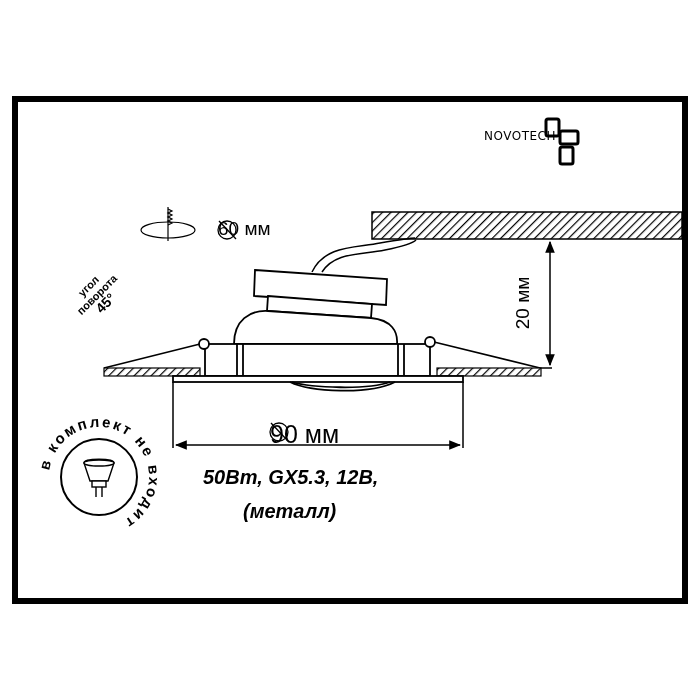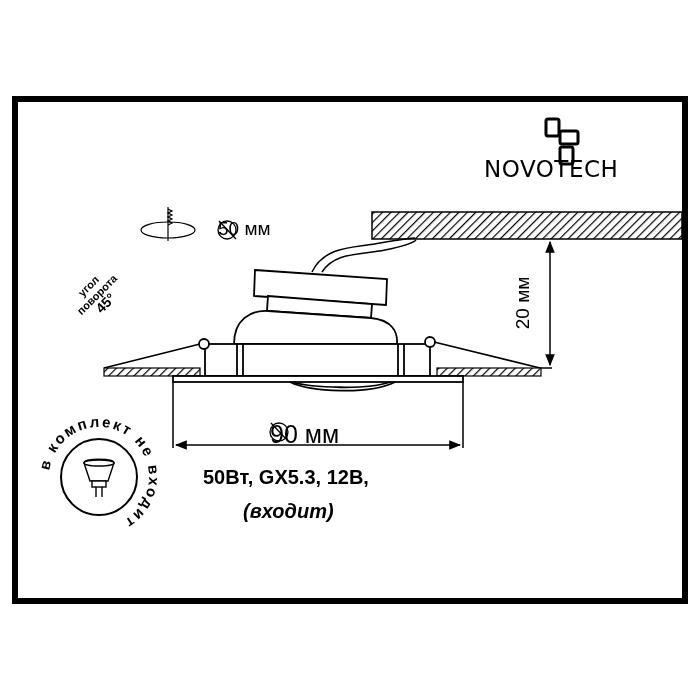--- a/index.html
+++ b/index.html
@@ -116,26 +116,26 @@
 
 <svg class="drawing" viewBox="0 0 700 700" style="pointer-events:none">
   <defs>
     <path id="circ" d="M 99,477 m -50,0 a 50,50 0 1,1 100,0 a 50,50 0 1,1 -100,0"></path>
   </defs>
   <text font-family="Liberation Sans, sans-serif" font-weight="bold" font-size="15" letter-spacing="2.2" fill="#000">
     <textPath href="#circ" startOffset="2%">в комплект не входит</textPath>
   </text>
 </svg>
 
-<span class="t logo-text" style="left:484px;top:156px;font-size:23px;">NOVOTECH</span>
+<span class="t logo-text" style="left:484px;top:129px;font-size:12px;">NOVOTECH</span>
 
-<span class="t dim70">50 мм</span>
+<span class="t dim70">60 мм</span>
 <span class="t dim90">90 мм</span>
 <span class="t" style="left:497px;top:292px;font-size:19px;transform:rotate(-90deg);transform-origin:center;">20 мм</span>
 
 <div class="t" style="left:66px;top:300px;transform:rotate(-45deg);transform-origin:left top;font-size:11px;font-weight:bold;line-height:12px;text-align:center;">
   <div>угол</div>
   <div>поворота</div>
   <div style="font-size:14px;">45°</div>
 </div>
 
-<span class="t" style="left:203px;top:466px;font-size:20px;font-weight:bold;">50Вт, GX5.3, 12В,</span>
-<span class="t" style="left:243px;top:500px;font-size:20px;font-weight:bold;font-style:italic;">(входит)</span>
+<span class="t" style="left:203px;top:466px;font-size:20px;font-weight:bold;font-style:italic;">50Вт, GX5.3, 12В,</span>
+<span class="t" style="left:243px;top:500px;font-size:20px;font-weight:bold;font-style:italic;">(металл)</span>
 
 </body></html>

